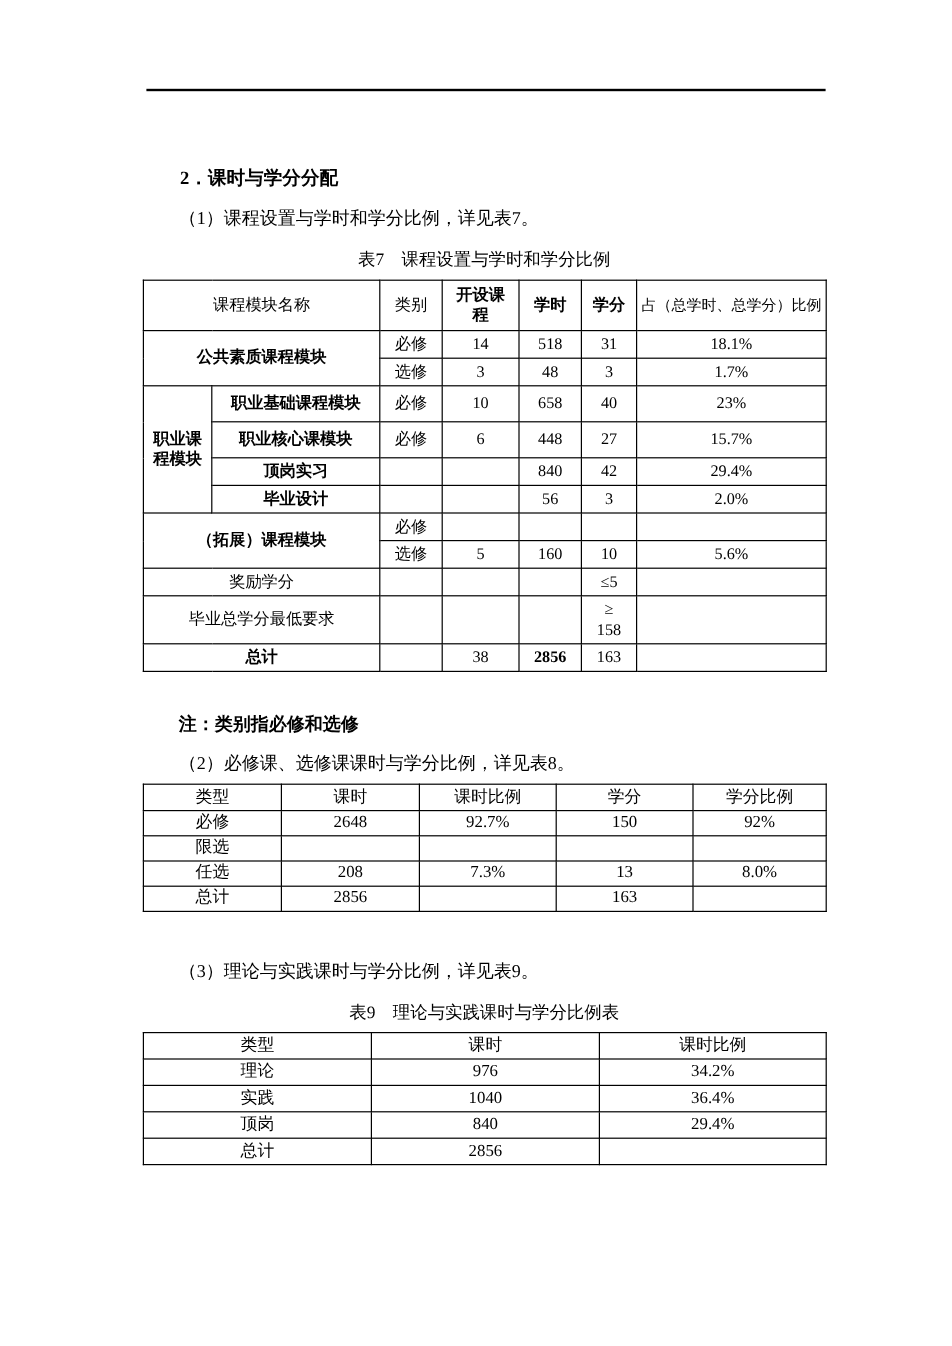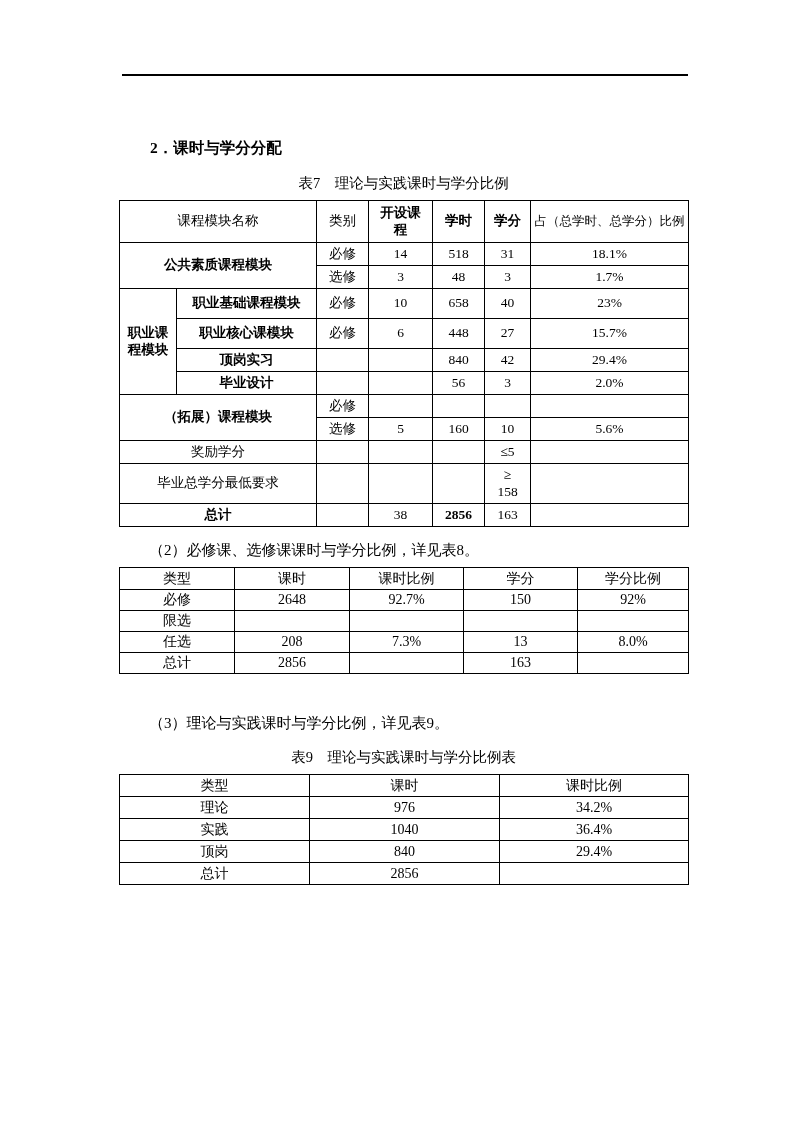--- a/index.html
+++ b/index.html
@@ -37,22 +37,23 @@
 </style>
 </head>
 <body>
 
 <div class="page-rule"></div>
 
 <div class="content">
 
   <div class="heading">2．课时与学分分配</div>
 
-
-  <div class="caption">表7　理论与实践课时与学分比例</div>
+  <div class="para">（1）课程设置与学时和学分比例，详见表7。</div>
+
+  <div class="caption">表7　课程设置与学时和学分比例</div>
 
   <table class="t7">
     <colgroup>
       <col style="width:57px">
         <col style="width:140px">
         <col style="width:52px">
       <col style="width:64px">
         <col style="width:52px">
         <col style="width:46px">
         <col style="width:158px">
@@ -150,20 +151,21 @@
       <td colspan="2" class="b">总计</td>
       <td></td>
       <td>38</td>
       <td class="b">2856</td>
       <td>163</td>
       <td></td>
     </tr>
   </tbody>
     </table>
 
+  <div class="note">注：类别指必修和选修</div>
 
   <div class="para" style="">（2）必修课、选修课课时与学分比例，详见表8。</div>
 
 
   <table class="t8">
     <colgroup>
       <col style="width:115px">
         <col style="width:115px">
         <col style="width:114px">
       <col style="width:114px">

